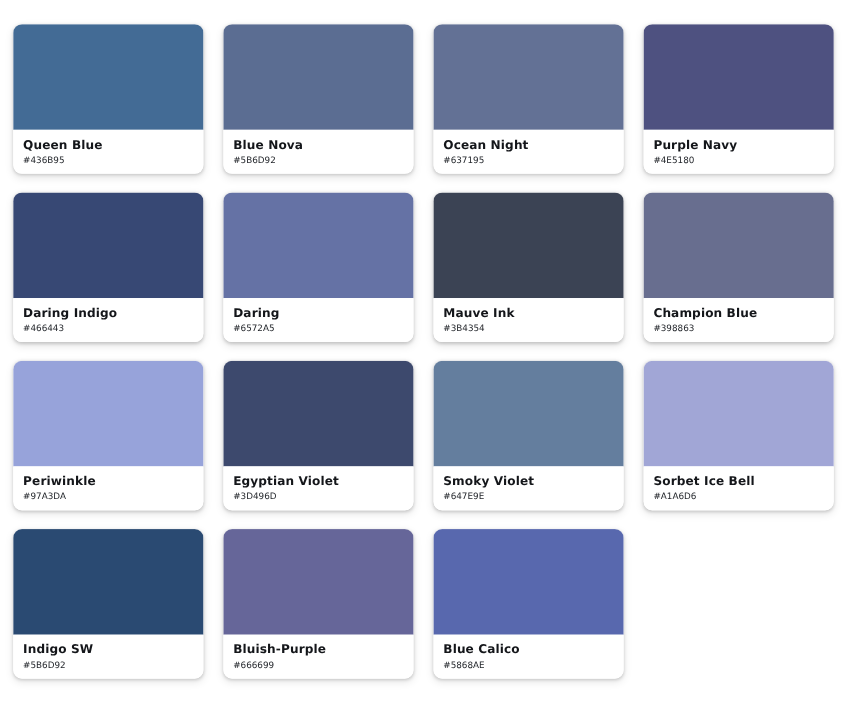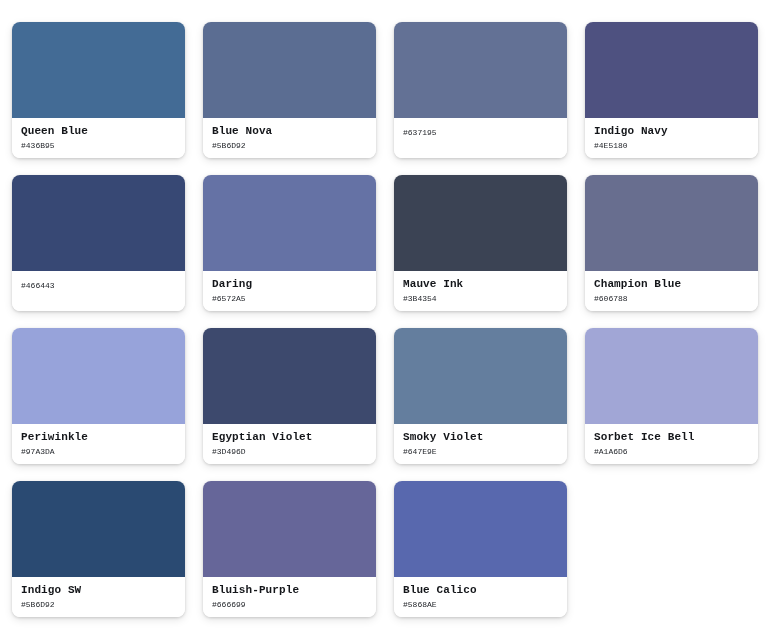--- a/index.html
+++ b/index.html
@@ -13,21 +13,20 @@
     overflow: hidden;
   }
 
   #palette-grid {
     display: grid;
     grid-template-columns: repeat(4, 173px);
     grid-template-rows: repeat(4, 136px);
     column-gap: 18px;
     row-gap: 17px;
     padding: 22px 12px 0 12px;
-    font-family: Liberation Mono, monospace;
   }
 
   .swatch-card {
     width: 173px;
     height: 136px;
     background: #ffffff;
     border-radius: 8px;
     box-shadow: 0 1px 3px rgba(0,0,0,0.16), 0 3px 8px rgba(0,0,0,0.10);
     overflow: hidden;
     display: flex;
@@ -78,33 +77,35 @@
     <div class="swatch-card">
       <div class="swatch-color" style="background-color: rgb(91, 109, 146);"></div>
       <div class="swatch-info">
         <div class="swatch-name">Blue Nova</div>
         <div class="swatch-hex">#5B6D92</div>
       </div>
     </div>
     <div class="swatch-card">
       <div class="swatch-color" style="background-color: rgb(99, 113, 149);"></div>
       <div class="swatch-info">
+        <div class="swatch-name">Ocean Night</div>
         <div class="swatch-hex">#637195</div>
       </div>
     </div>
     <div class="swatch-card">
       <div class="swatch-color" style="background-color: rgb(78, 81, 128);"></div>
       <div class="swatch-info">
-        <div class="swatch-name">Indigo Navy</div>
+        <div class="swatch-name">Purple Navy</div>
         <div class="swatch-hex">#4E5180</div>
       </div>
     </div>
     <div class="swatch-card">
       <div class="swatch-color" style="background-color: rgb(55, 72, 116);"></div>
       <div class="swatch-info">
+        <div class="swatch-name">Daring Indigo</div>
         <div class="swatch-hex">#466443</div>
       </div>
     </div>
     <div class="swatch-card">
       <div class="swatch-color" style="background-color: rgb(101, 114, 165);"></div>
       <div class="swatch-info">
         <div class="swatch-name">Daring</div>
         <div class="swatch-hex">#6572A5</div>
       </div>
     </div>
@@ -112,21 +113,21 @@
       <div class="swatch-color" style="background-color: rgb(59, 67, 84);"></div>
       <div class="swatch-info">
         <div class="swatch-name">Mauve Ink</div>
         <div class="swatch-hex">#3B4354</div>
       </div>
     </div>
     <div class="swatch-card">
       <div class="swatch-color" style="background-color: rgb(104, 110, 143);"></div>
       <div class="swatch-info">
         <div class="swatch-name">Champion Blue</div>
-        <div class="swatch-hex">#606788</div>
+        <div class="swatch-hex">#398863</div>
       </div>
     </div>
     <div class="swatch-card">
       <div class="swatch-color" style="background-color: rgb(151, 163, 218);"></div>
       <div class="swatch-info">
         <div class="swatch-name">Periwinkle</div>
         <div class="swatch-hex">#97A3DA</div>
       </div>
     </div>
     <div class="swatch-card">

